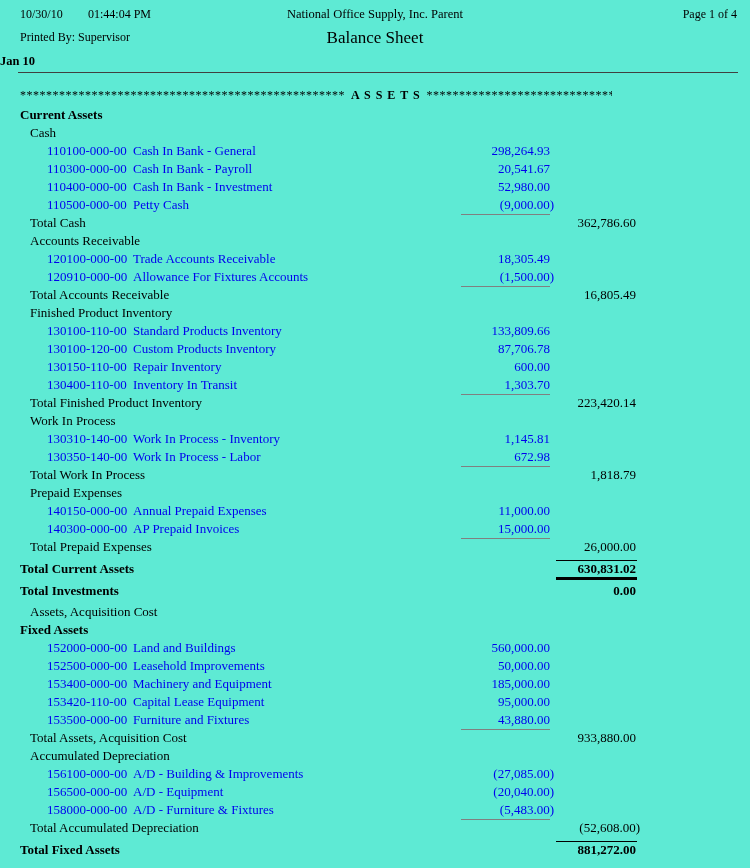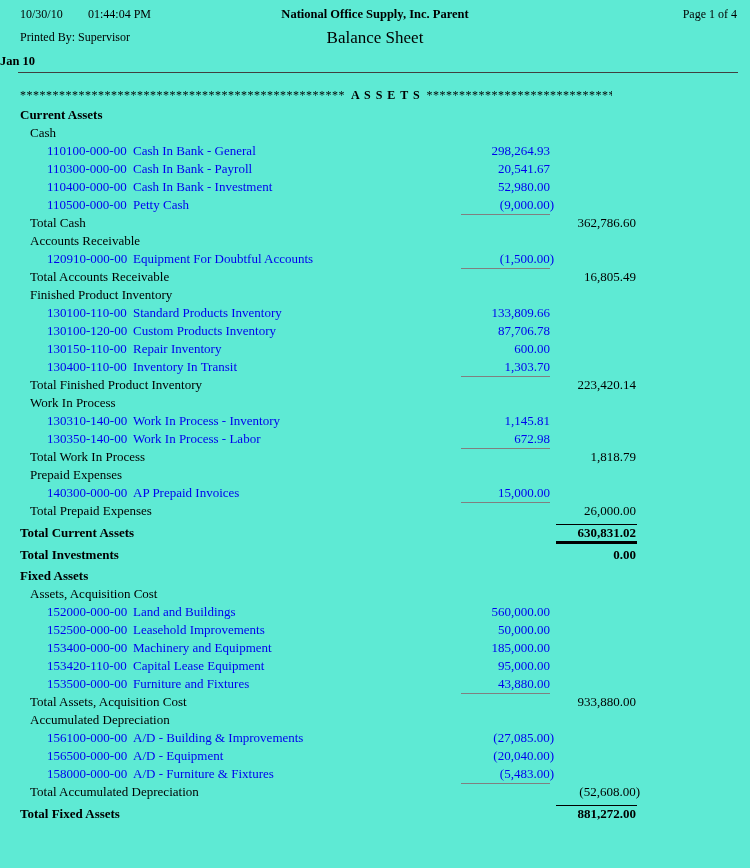--- a/index.html
+++ b/index.html
@@ -7,21 +7,21 @@
     position:relative;
     width:750px; height:868px;
     background:#5eead4;
     font-family:"Liberation Serif", "DejaVu Serif", serif;
     color:#000;
     overflow:hidden;
   }
   
   .hdr-date    { position:absolute; top:7px;  left:20px;  font-size:12px; }
   .hdr-time    { position:absolute; top:7px;  left:88px;  font-size:12px; }
-  .hdr-company { position:absolute; top:7px;  left:0; width:100%; text-align:center; font-weight:bold; font-size:12.5px; }
+  .hdr-company { position:absolute; top:7px;  left:0; width:100%; text-align:center; font-weight:normal; font-size:12.5px; }
   .hdr-page    { position:absolute; top:7px;  right:13px; font-size:12px; }
   .hdr-printed { position:absolute; top:30px; left:20px;  font-size:12px; }
   .hdr-title   { position:absolute; top:28px; left:0; width:100%; text-align:center; font-weight:normal; font-size:17px; }
   .hdr-period  { position:absolute; top:54px; left:0; width:100%; text-align:left; font-weight:bold; font-size:12.5px; }
   .hdr-rule    { position:absolute; top:72px; left:18px; right:12px; border-top:1px solid #404040; height:0; }
   
   .banner {
     position:absolute; top:88px; left:20px; width:592px;
     white-space:nowrap; overflow:hidden; font-size:12px;
   }
@@ -83,22 +83,27 @@
         <span class="amt-detail">52,980.00</span>
       </div>
       <div class="row acct">
         <span class="no">110500-000-00</span>
         <span class="nm">Petty Cash</span>
         <span class="amt-detail neg">(9,000.00)</span>
       </div>
       <div class="row total"><span class="line detail"></span><span class="lbl">Total Cash</span><span class="amt-total">362,786.60</span></div>
       <div class="row h2"><span class="lbl">Accounts Receivable</span></div>
       <div class="row acct">
+        <span class="no">120100-000-00</span>
+        <span class="nm">Trade Accounts Receivable</span>
+        <span class="amt-detail">18,305.49</span>
+      </div>
+      <div class="row acct">
         <span class="no">120910-000-00</span>
-        <span class="nm">Equipment For Doubtful Accounts</span>
+        <span class="nm">Allowance For Fixtures Accounts</span>
         <span class="amt-detail neg">(1,500.00)</span>
       </div>
       <div class="row total"><span class="line detail"></span><span class="lbl">Total Accounts Receivable</span><span class="amt-total">16,805.49</span></div>
       <div class="row h2"><span class="lbl">Finished Product Inventory</span></div>
       <div class="row acct">
         <span class="no">130100-110-00</span>
         <span class="nm">Standard Products Inventory</span>
         <span class="amt-detail">133,809.66</span>
       </div>
       <div class="row acct">
@@ -124,29 +129,34 @@
         <span class="amt-detail">1,145.81</span>
       </div>
       <div class="row acct">
         <span class="no">130350-140-00</span>
         <span class="nm">Work In Process - Labor</span>
         <span class="amt-detail">672.98</span>
       </div>
       <div class="row total"><span class="line detail"></span><span class="lbl">Total Work In Process</span><span class="amt-total">1,818.79</span></div>
       <div class="row h2"><span class="lbl">Prepaid Expenses</span></div>
       <div class="row acct">
+        <span class="no">140150-000-00</span>
+        <span class="nm">Annual Prepaid Expenses</span>
+        <span class="amt-detail">11,000.00</span>
+      </div>
+      <div class="row acct">
         <span class="no">140300-000-00</span>
         <span class="nm">AP Prepaid Invoices</span>
         <span class="amt-detail">15,000.00</span>
       </div>
       <div class="row total"><span class="line detail"></span><span class="lbl">Total Prepaid Expenses</span><span class="amt-total">26,000.00</span></div>
       <div class="row total bold"><span class="line total"></span><span class="lbl">Total Current Assets</span><span class="amt-total">630,831.02</span><span class="line thick"></span></div>
       <div class="row total bold"><span class="lbl">Total Investments</span><span class="amt-total">0.00</span></div>
+      <div class="row h2"><span class="lbl">Assets, Acquisition Cost</span></div>
       <div class="row h1"><span class="lbl">Fixed Assets</span></div>
-      <div class="row h2"><span class="lbl">Assets, Acquisition Cost</span></div>
       <div class="row acct">
         <span class="no">152000-000-00</span>
         <span class="nm">Land and Buildings</span>
         <span class="amt-detail">560,000.00</span>
       </div>
       <div class="row acct">
         <span class="no">152500-000-00</span>
         <span class="nm">Leasehold Improvements</span>
         <span class="amt-detail">50,000.00</span>
       </div>

